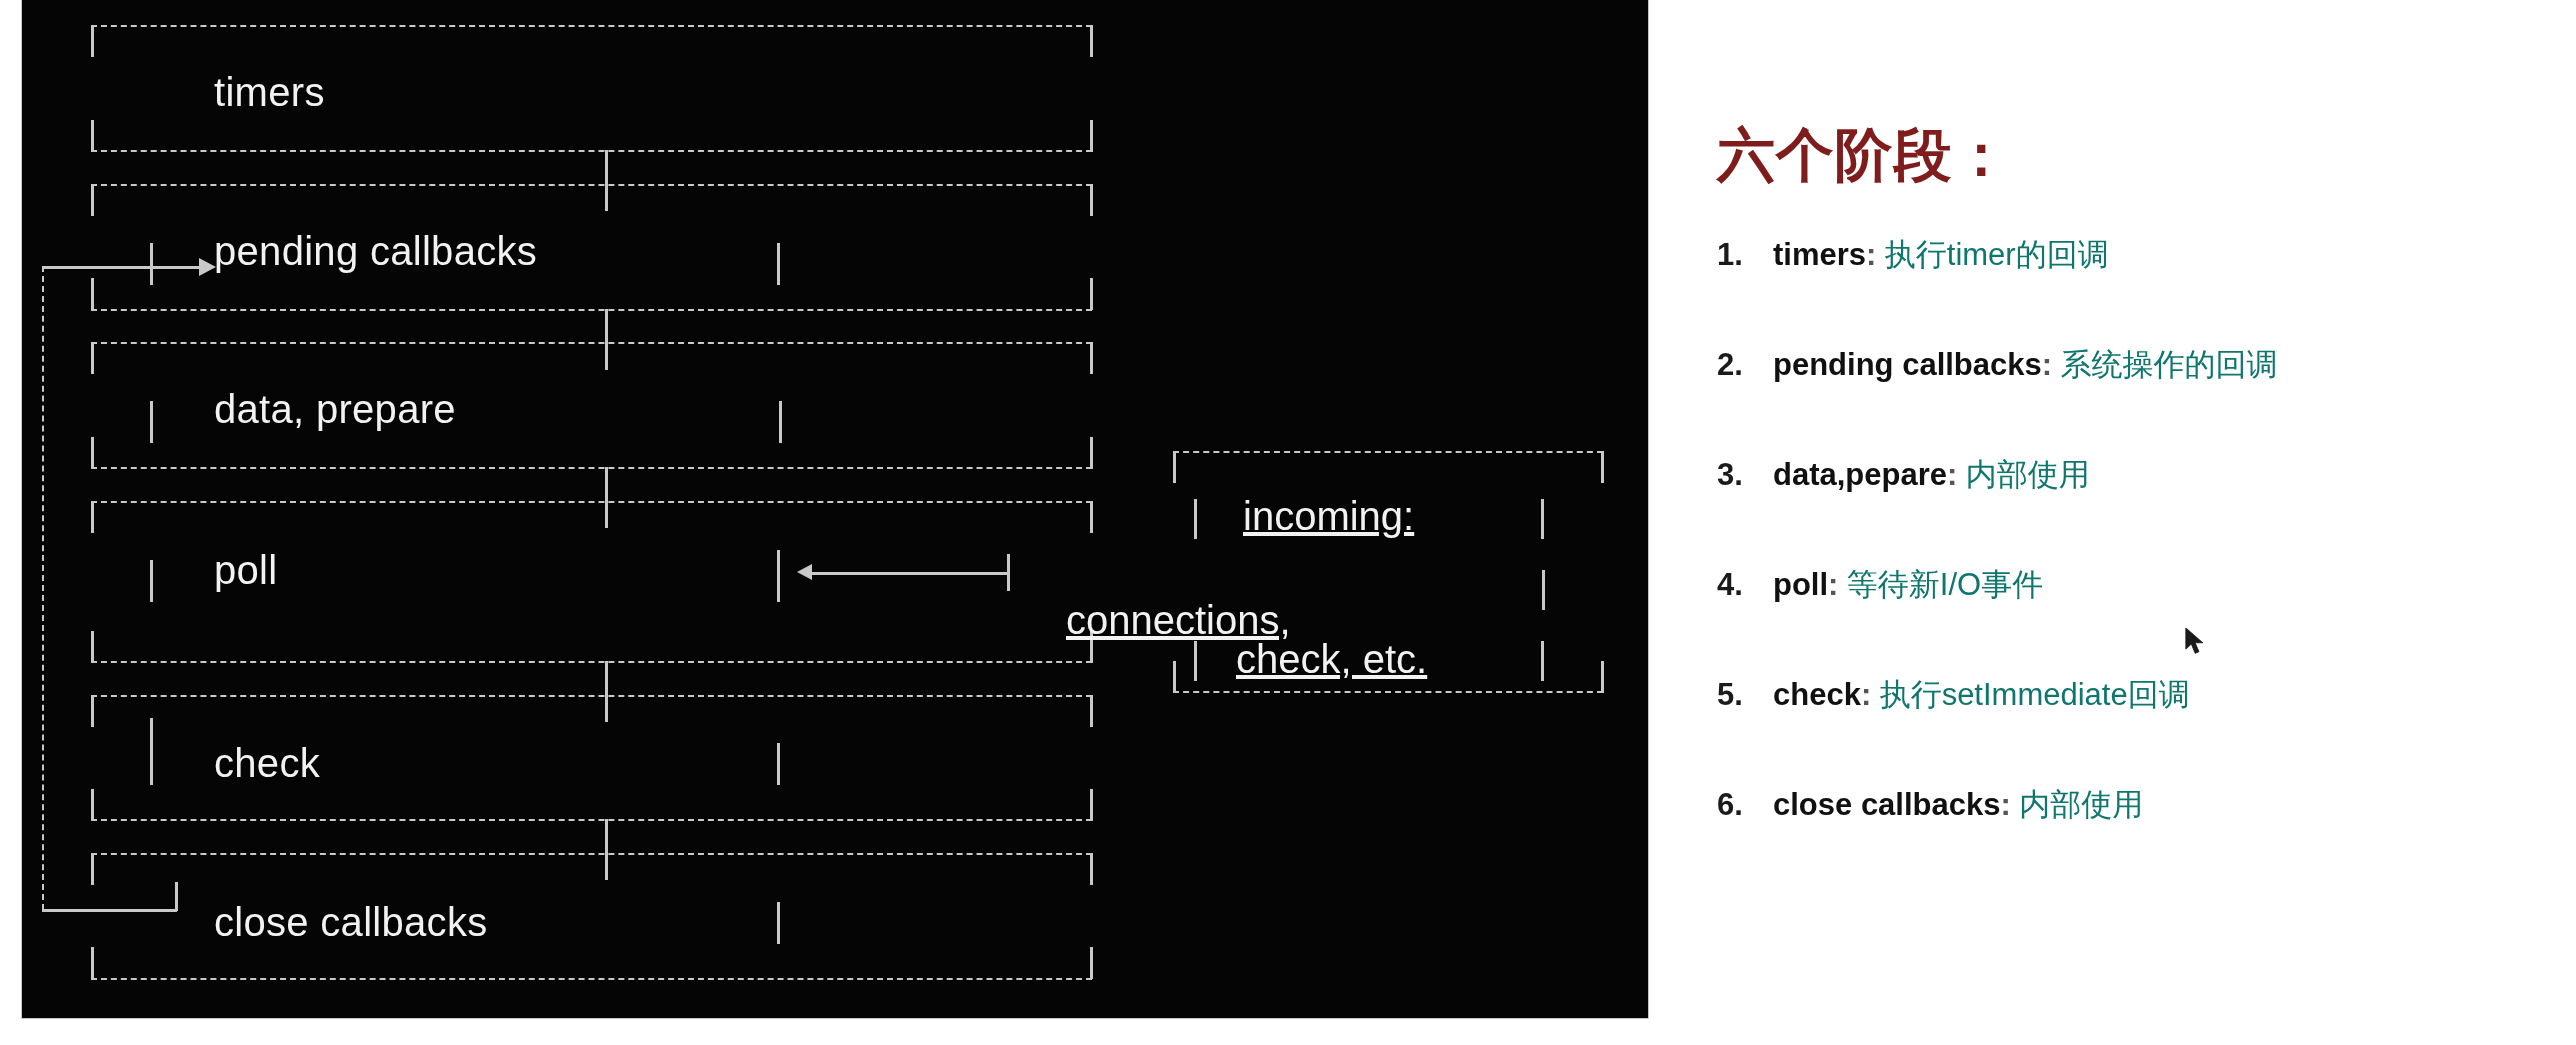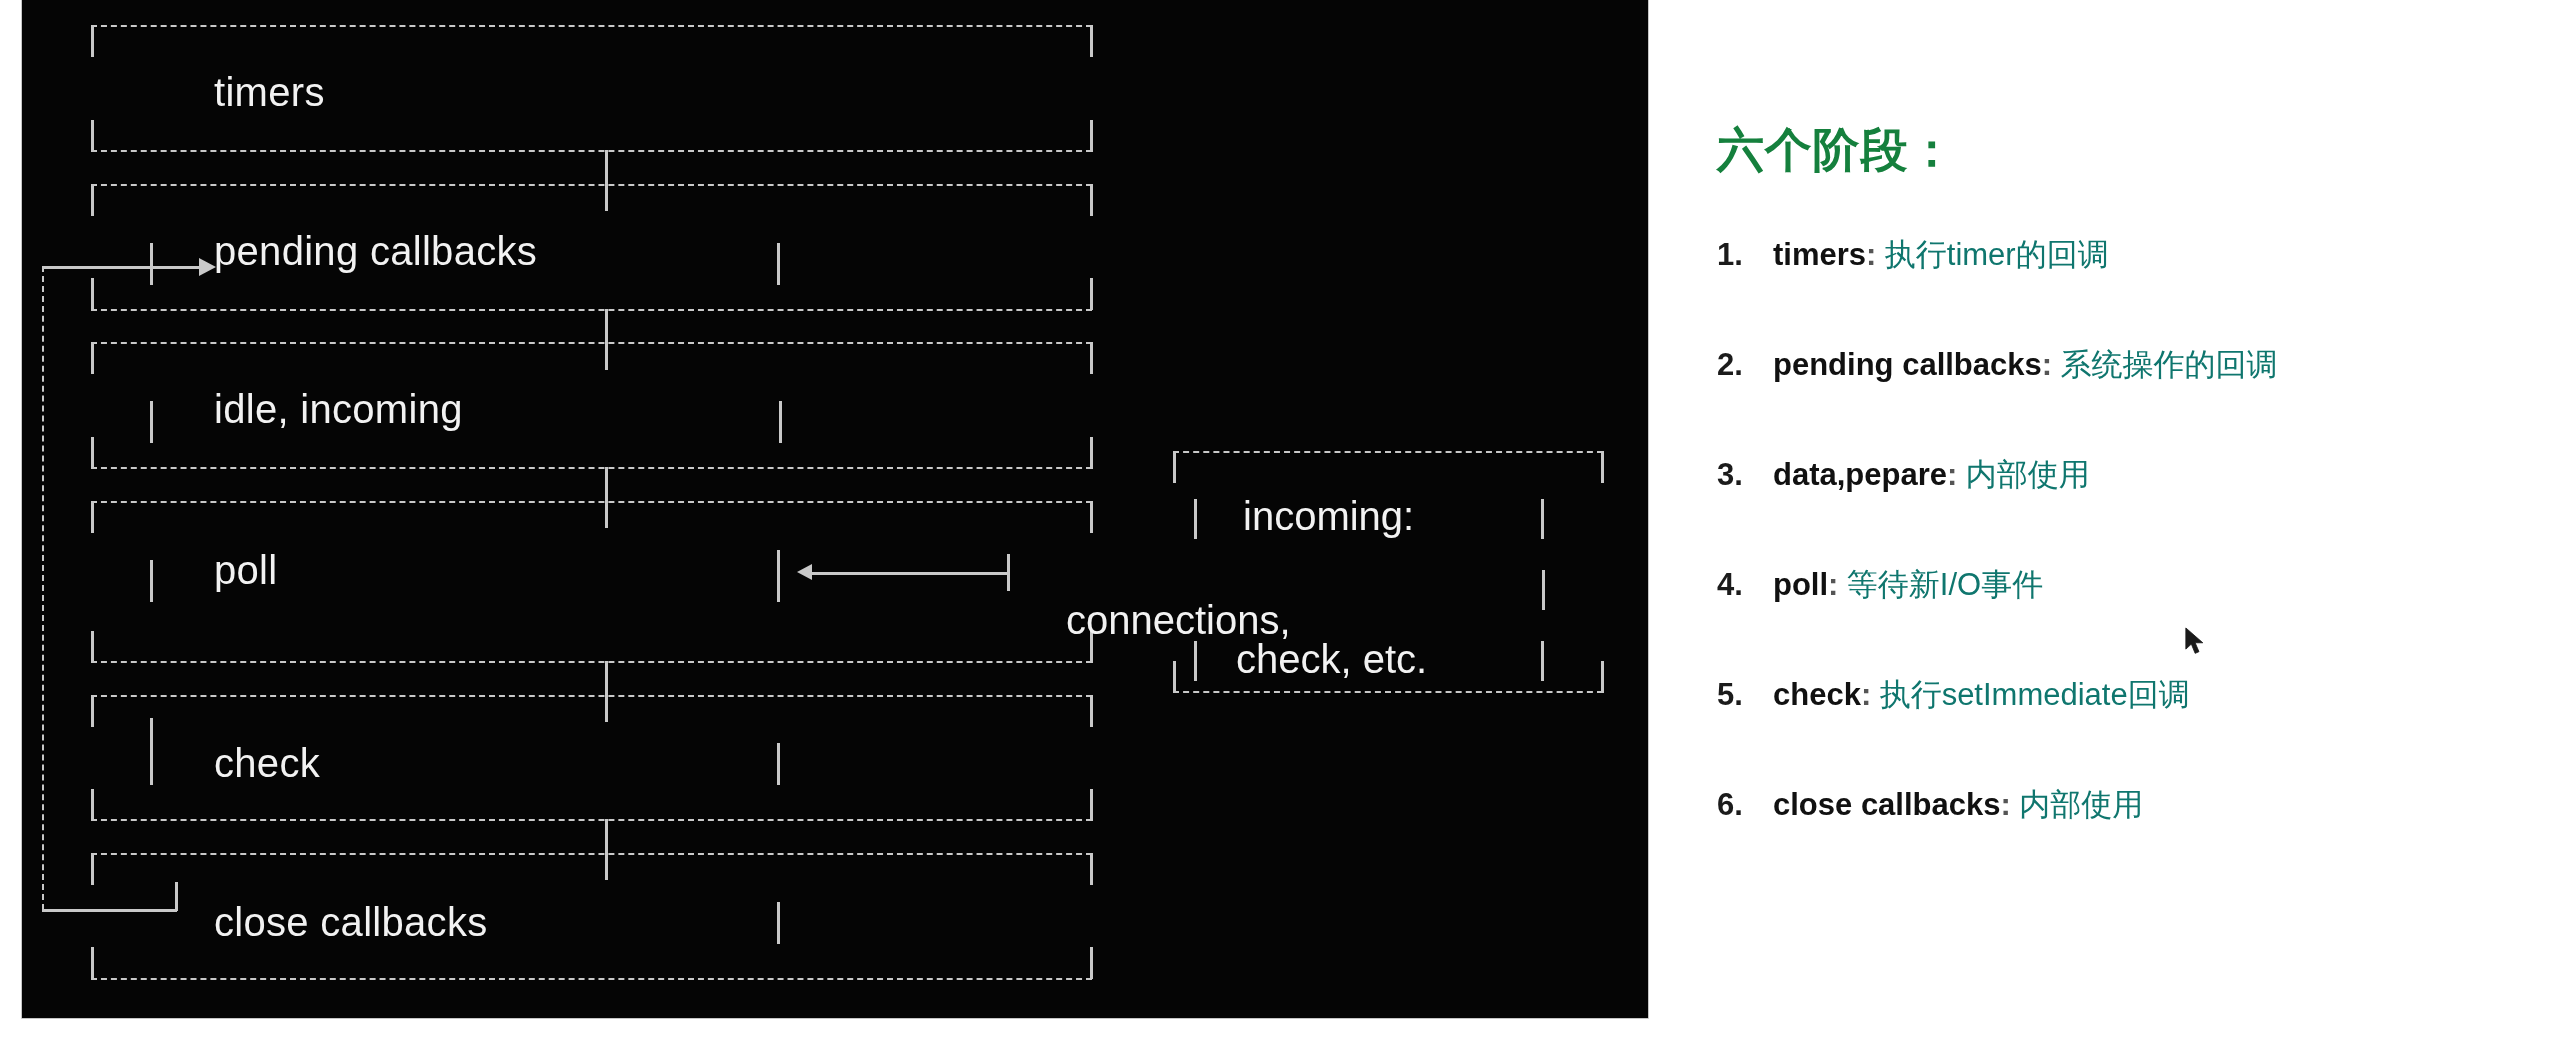--- a/index.html
+++ b/index.html
@@ -55,20 +55,21 @@
     line-height: 1;
   }
 
   .io-label {
     position: absolute;
     color: #f2f2f2;
     font-size: 40px;
     font-weight: 400;
     white-space: nowrap;
     line-height: 1;
+    text-decoration: underline;
   }
 
   
   .arrow-right {
     position: absolute;
     width: 0; height: 0;
     border-left: 17px solid #c9c9c9;
     border-top: 9.3px solid transparent;
     border-bottom: 9.3px solid transparent;
   }
@@ -86,23 +87,23 @@
     left: 1677px;
     top: 0;
     width: 899px;
     height: 1045px;
     background: #ffffff;
   }
   #notes-title {
     position: absolute;
     left: 40px;
     top: 126px;
-    font-size: 47px;
+    font-size: 58px;
     font-weight: 700;
-    color: #15803d;
+    color: #7f1d1d;
     letter-spacing: 0.8px;
     line-height: 1;
     white-space: nowrap;
   }
   #notes-list {
     position: absolute;
     left: 40px;
     top: 239px;
     width: 851px;
   }
@@ -186,21 +187,21 @@
 
   <div>
     <div class="hline dash" style="left:69px;  top:342px; width:1001px;"></div>
     <div class="vline" style="left:69px;  top:342px; height:32px;"></div>
     <div class="vline" style="left:1068px;top:342px; height:32px;"></div>
     <div class="vline" style="left:69px;  top:437px; height:32px;"></div>
     <div class="vline" style="left:1068px;top:437px; height:32px;"></div>
     <div class="hline dash" style="left:69px;  top:467px; width:1001px;"></div>
     <div class="vline" style="left:128px; top:560px; height:42px;"></div>
     <div class="vline" style="left:755px; top:560px; height:42px;"></div>
-    <div class="phase-label" style="left:192px; top:389px;">idle, incoming</div>
+    <div class="phase-label" style="left:192px; top:389px;">data, prepare</div>
   </div>
   <div class="vline" style="left:583px; top:467px; height:61px;"></div>
 
   <div>
     <div class="hline dash" style="left:69px;  top:501px; width:1001px;"></div>
     <div class="vline" style="left:69px;  top:501px; height:32px;"></div>
     <div class="vline" style="left:1068px;top:501px; height:32px;"></div>
     <div class="vline" style="left:69px;  top:631px; height:32px;"></div>
     <div class="vline" style="left:1068px;top:631px; height:32px;"></div>
     <div class="hline dash" style="left:69px;  top:661px; width:1001px;"></div>

